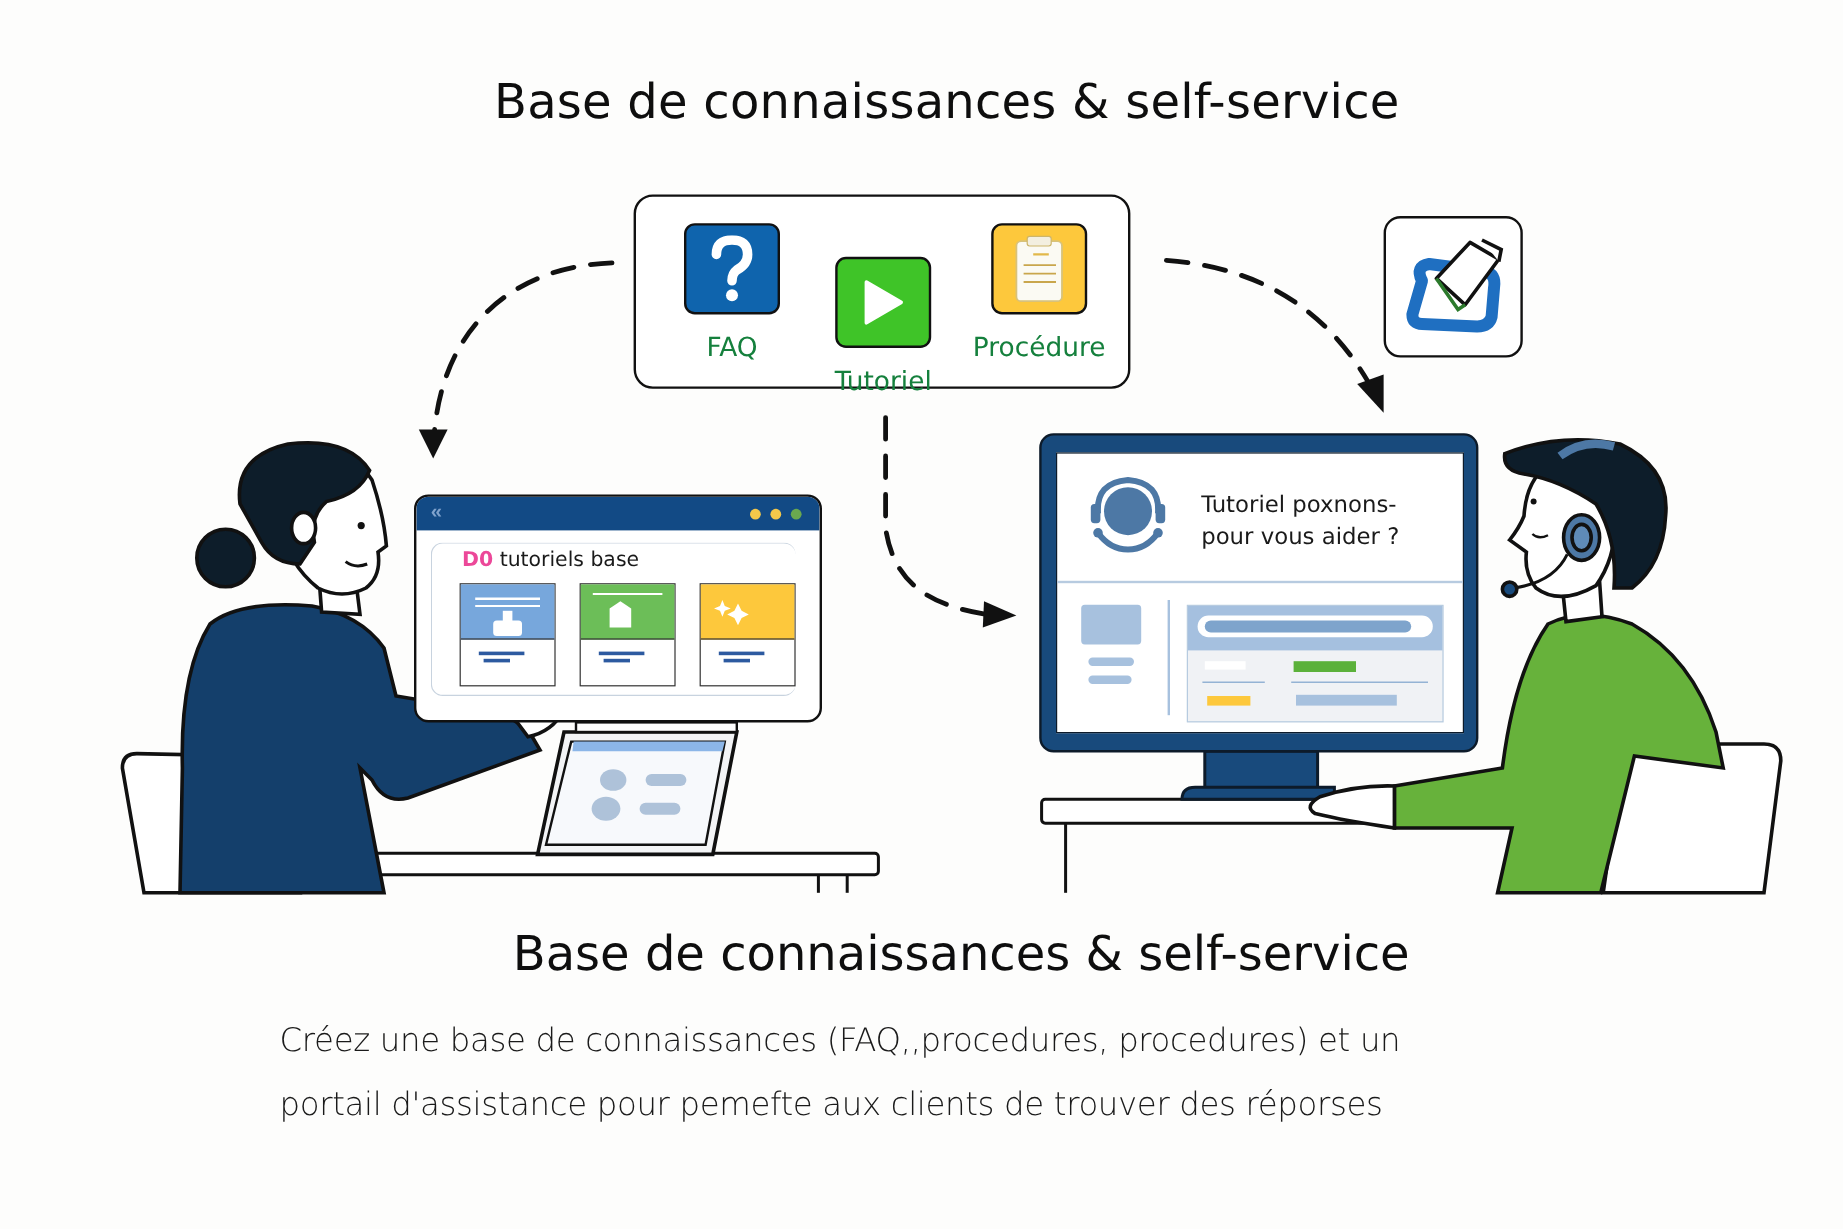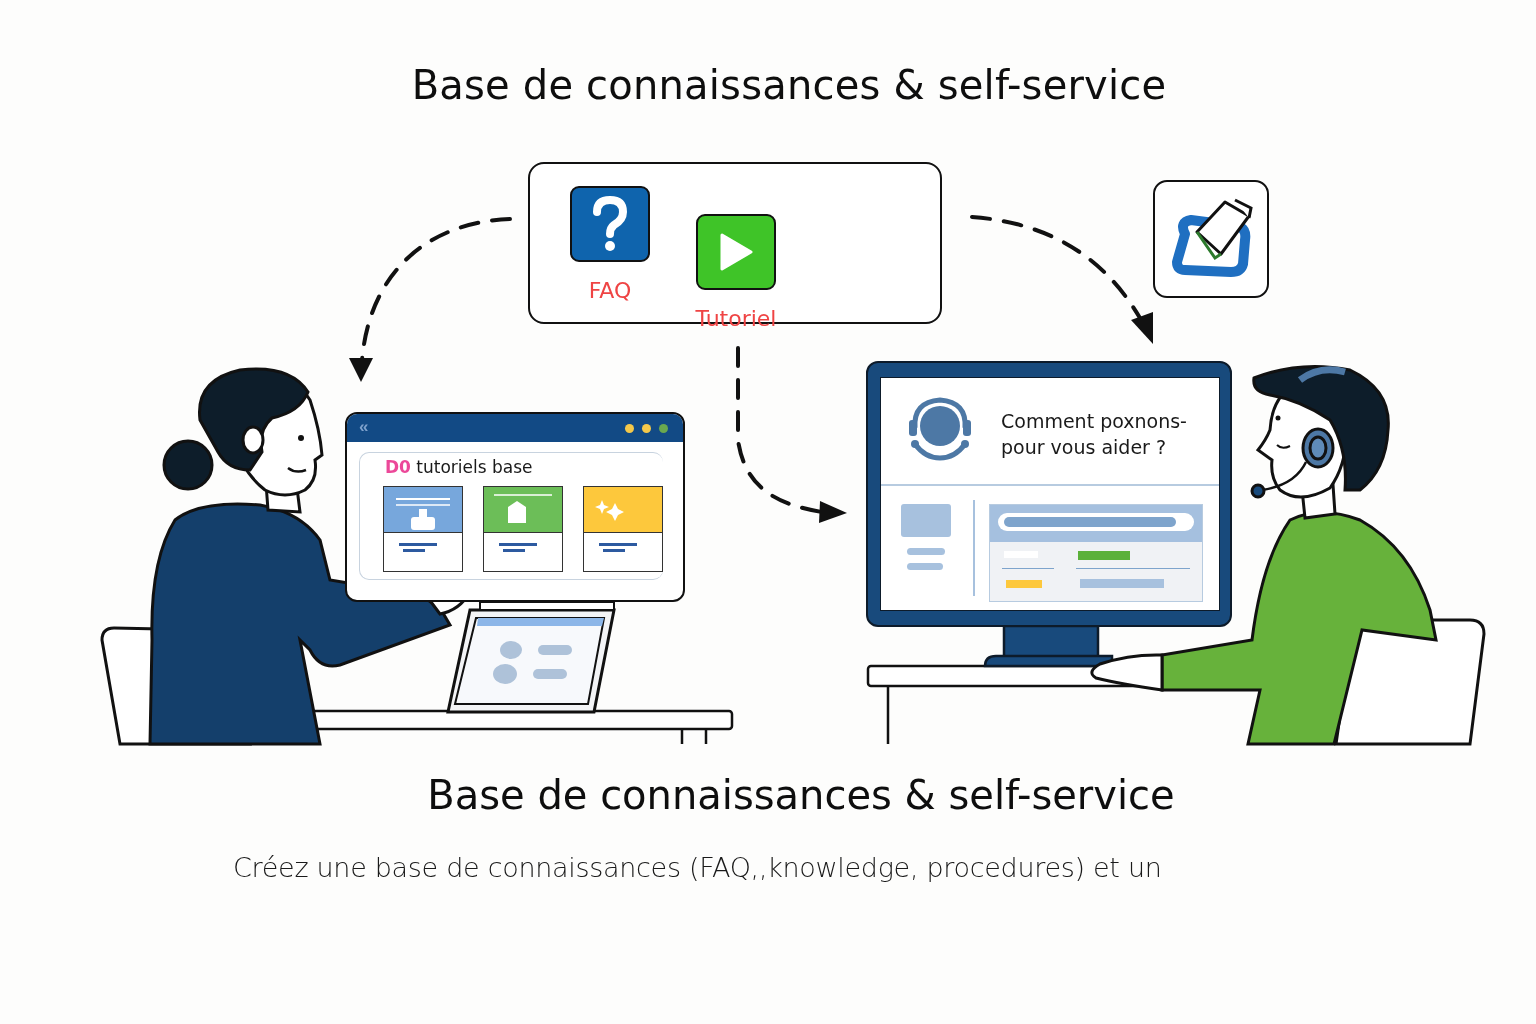--- a/index.html
+++ b/index.html
@@ -28,21 +28,21 @@
   
   .types-card {
     position: absolute; left: 528px; top: 162px; width: 414px; height: 162px;
     border: 2.5px solid #111; border-radius: 16px; background: #fff; box-sizing: border-box;
   }
   .type { position: absolute; top: 22px; width: 120px; text-align: center; }
   .type .tile {
     width: 80px; height: 76px; margin: 0 auto; border: 2.5px solid #111; border-radius: 9px;
     box-sizing: border-box; display: flex; align-items: center; justify-content: center;
   }
-  .type .lbl { margin-top: 16px; font-size: 22px; color: #ef4444; font-family: "DejaVu Sans", sans-serif; }
+  .type .lbl { margin-top: 16px; font-size: 22px; color: #15803d; font-family: "DejaVu Sans", sans-serif; }
   .t-faq { left: 20px; } .t-faq .tile { background: #0f64ad; }
   .t-tut { left: 146px; margin-top: 28px; } .t-tut .tile { background: #3fc428; }
   .t-proc { left: 276px; } .t-proc .tile { background: #fdc83c; }
 
   .edit-card {
     position: absolute; left: 1153px; top: 180px; width: 116px; height: 118px;
     border: 2.5px solid #111; border-radius: 14px; background: #fff; box-sizing: border-box;
   }
 
   svg.scene { position: absolute; left: 0; top: 0; }
@@ -172,20 +172,33 @@
     <div class="lbl">FAQ</div>
   </div>
   <div class="type t-tut">
     <div class="tile">
       <svg width="36" height="40" viewBox="0 0 36 40">
           <path d="M4 3 L33 20 L4 37 Z" fill="#fff" stroke="#fff" stroke-width="3" stroke-linejoin="round"></path>
         </svg>
     </div>
     <div class="lbl">Tutoriel</div>
   </div>
+  <div class="type t-proc">
+    <div class="tile">
+      <svg width="44" height="58" viewBox="0 0 44 58">
+        <rect x="3" y="6" width="38" height="50" rx="4" fill="#fbfaf3" stroke="#d8c27a" stroke-width="1.5"></rect>
+        <rect x="12" y="2" width="20" height="8" rx="2" fill="#f3efe0" stroke="#cdb56a" stroke-width="1"></rect>
+        <line x1="17" y1="17" x2="30" y2="17" stroke="#e2b84a" stroke-width="2"></line>
+        <line x1="9" y1="26" x2="36" y2="26" stroke="#c9a64c" stroke-width="1.5"></line>
+        <line x1="9" y1="33" x2="36" y2="33" stroke="#c9a64c" stroke-width="1.5"></line>
+        <line x1="9" y1="40" x2="36" y2="40" stroke="#c9a64c" stroke-width="1.5"></line>
+      </svg>
+    </div>
+    <div class="lbl">Procédure</div>
+  </div>
 </div>
 
 <div class="edit-card">
   <svg width="112" height="114" viewBox="0 0 112 114">
     <path d="M30 52 Q24 40 36 38 L82 44 Q92 46 90 58 L88 82 Q86 90 76 90 L30 88 Q22 88 22 80 Z" fill="none" stroke="#1f6fc1" stroke-width="10" stroke-linejoin="round"></path>
     <path d="M42 50 L70 20 L94 34 L66 72 Z" fill="#fff" stroke="#111" stroke-width="3" stroke-linejoin="round"></path>
     <path d="M80 18 L96 26 L94 36" fill="#fff" stroke="#111" stroke-width="3"></path>
     <path d="M42 50 L60 76 L66 72" fill="none" stroke="#2c7a2c" stroke-width="3"></path>
   </svg>
 </div>
@@ -239,21 +252,21 @@
     <svg style="position:absolute;left:24px;top:16px" width="70" height="70">
       <circle cx="35" cy="32" r="20" fill="#4d78a5"></circle>
       <path d="M10 34 Q8 8 35 6 Q62 8 60 34" fill="none" stroke="#4d78a5" stroke-width="5"></path>
       <rect x="4" y="26" width="8" height="16" rx="3" fill="#4d78a5"></rect>
       <rect x="58" y="26" width="8" height="16" rx="3" fill="#4d78a5"></rect>
       <path d="M10 50 Q20 64 35 64 Q50 64 60 50" fill="none" stroke="#4d78a5" stroke-width="5"></path>
       <circle cx="10" cy="50" r="4" fill="#4d78a5"></circle>
       <circle cx="60" cy="50" r="4" fill="#4d78a5"></circle>
     </svg>
     <div class="help-text">
-      <div>Comment poxnons-</div>
+      <div>Tutoriel poxnons-</div>
       <div>pour vous aider ?</div>
     </div>
     <div class="screen-divider"></div>
     <div style="position:absolute;left:20px;top:126px;width:50px;height:33px;background:#a7c1de;border-radius:3px"></div>
     <div style="position:absolute;left:26px;top:170px;width:38px;height:7px;background:#a7c1de;border-radius:4px"></div>
     <div style="position:absolute;left:26px;top:185px;width:36px;height:7px;background:#a7c1de;border-radius:4px"></div>
     <div style="position:absolute;left:92px;top:122px;width:2px;height:96px;background:#a7c1de"></div>
     <div style="position:absolute;left:108px;top:126px;width:212px;height:96px;background:#f0f2f5;border:1.5px solid #b7cbe0">
       <div style="height:37px;background:#a5c0df;position:relative">
         <div style="position:absolute;left:8px;top:8px;width:196px;height:18px;background:#fff;border-radius:9px">
@@ -265,14 +278,15 @@
       <div style="position:absolute;left:12px;top:63px;width:52px;height:1px;background:#7ea4cc"></div>
       <div style="position:absolute;left:86px;top:63px;width:114px;height:1px;background:#7ea4cc"></div>
       <div style="position:absolute;left:16px;top:75px;width:36px;height:8px;background:#fdc83c"></div>
       <div style="position:absolute;left:90px;top:74px;width:84px;height:9px;background:#a7c1de"></div>
     </div>
   </div>
 </div>
 
 <div class="title2">Base de connaissances &amp; self-service</div>
 <div class="desc">
-  <p>Créez une base de connaissances (FAQ,,knowledge, procedures) et un</p>
+  <p>Créez une base de connaissances (FAQ,,procedures, procedures) et un</p>
+  <p>portail d'assistance pour pemefte aux clients de trouver des réporses</p>
 </div>
 
 </body></html>

